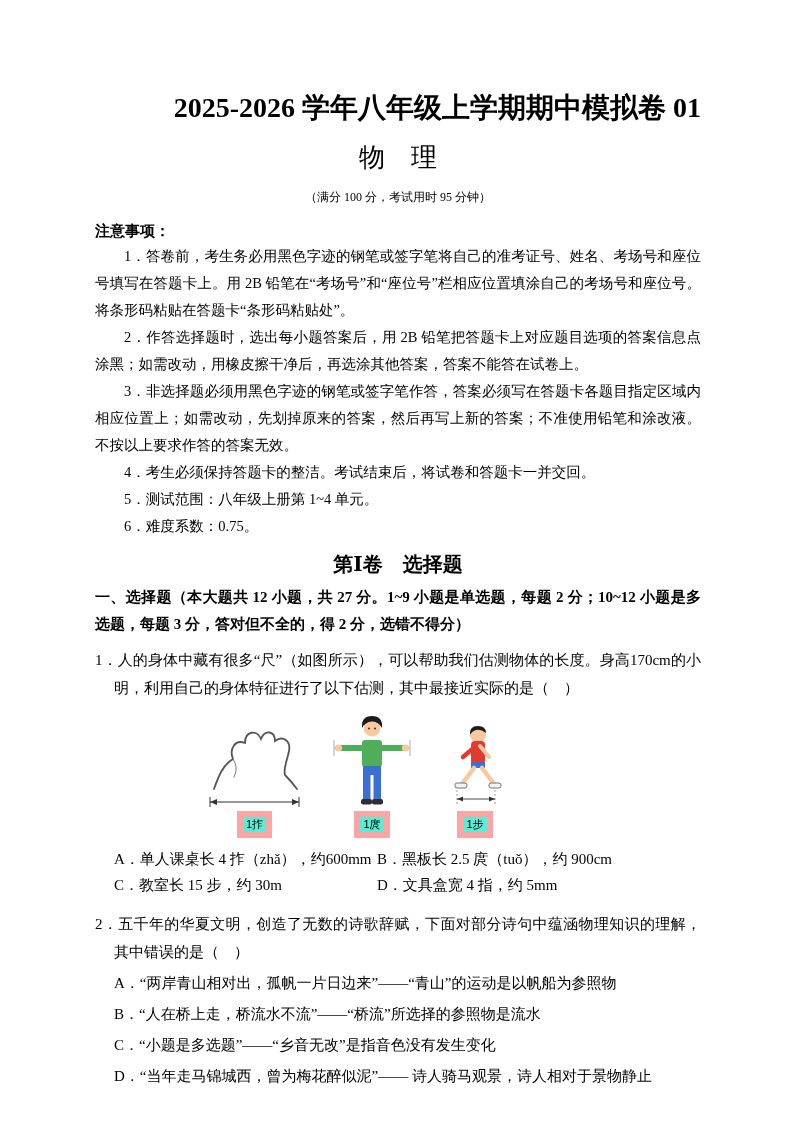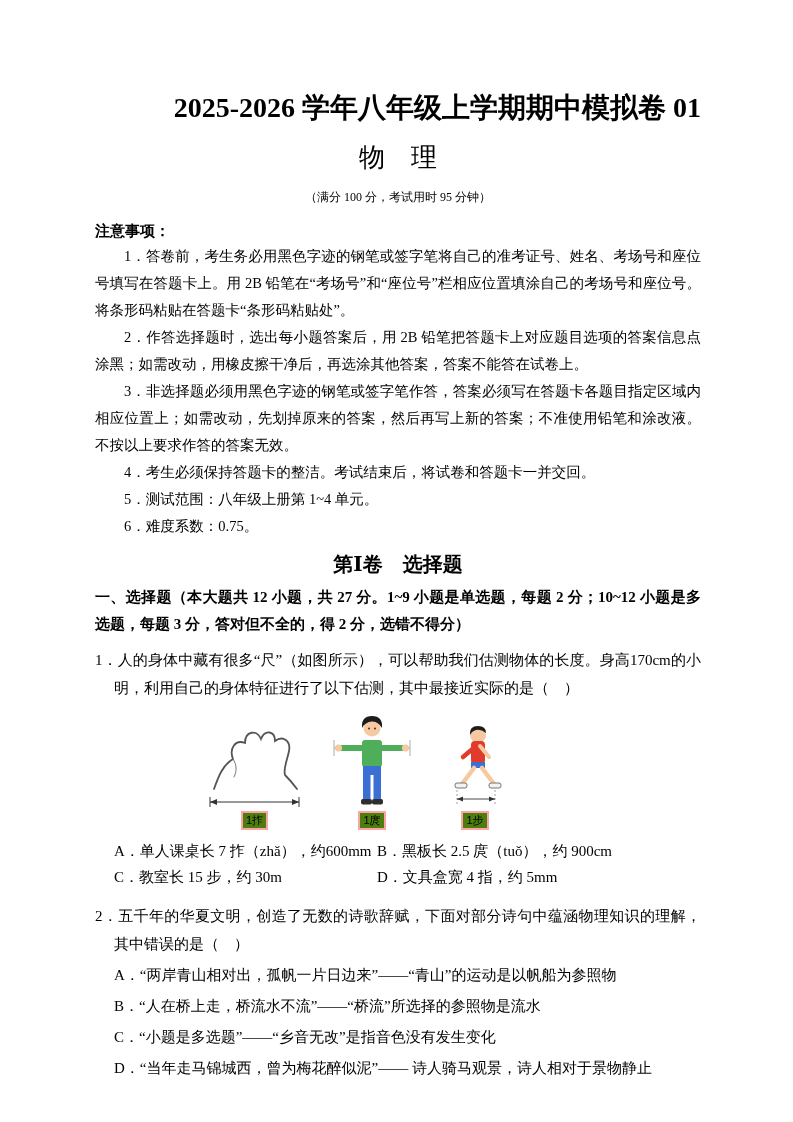--- a/index.html
+++ b/index.html
@@ -19,22 +19,22 @@
   .notice { font-size: 14.5px; line-height: 27px; text-indent: 2em; text-align: justify; }
 
   .section-title { font-size: 20px; font-weight: bold; text-align: center; margin-top: 9px; line-height: 30px; }
   .part-intro { font-size: 15px; font-weight: bold; line-height: 27px; margin-top: 5px; text-align: justify; }
 
   .question { font-size: 15px; line-height: 28px; margin-top: 8px; padding-left: 19px; text-indent: -19px; text-align: justify; }
 
   .figure-row { display: flex; align-items: flex-end; gap: 30px; margin: 10px 0 8px 112px; }
   .fig { display: flex; flex-direction: column; align-items: center; }
   .fig-label {
-    font-size: 11px; line-height: 15px; border: 2px solid #fca5a5;
-    padding: 0 3px; margin-top: 3px; background: #4d7c0f;
+    font-size: 11px; line-height: 15px; border: 6px solid #fca5a5;
+    padding: 0 3px; margin-top: 3px; background: #5eead4;
     font-family: "Liberation Sans", sans-serif;
   }
   .fig-label-plain { font-size: 11px; line-height: 14px; font-family: "Liberation Sans", sans-serif; }
   .measure { margin-top: 3px; }
   .tick-marker { margin: 1px 0 2px 0; }
 
   .options-2col {
     display: grid; grid-template-columns: 263px 1fr;
     font-size: 15px; line-height: 26px; padding-left: 19px; margin-top: 4px;
   }
@@ -120,21 +120,21 @@
         <polygon points="15,75 21,72.5 21,77.5" fill="#333"></polygon>
         <polygon points="53,75 47,72.5 47,77.5" fill="#333"></polygon>
       </svg>
       <span class="fig-label">1步</span>
     </div>
 
 
   </div>
 
   <div class="options-2col">
-    <span>A．单人课桌长 7 拃（zhǎ），约600mm</span>
+    <span>A．单人课桌长 4 拃（zhǎ），约600mm</span>
     <span>B．黑板长 2.5 庹（tuǒ），约 900cm</span>
     <span>C．教室长 15 步，约 30m</span>
     <span>D．文具盒宽 4 指，约 5mm</span>
   </div>
 
   <p class="question q2">2．五千年的华夏文明，创造了无数的诗歌辞赋，下面对部分诗句中蕴涵物理知识的理解，其中错误的是（　）</p>
   <p class="option-line">A．“两岸青山相对出，孤帆一片日边来”——“青山”的运动是以帆船为参照物</p>
   <p class="option-line">B．“人在桥上走，桥流水不流”——“桥流”所选择的参照物是流水</p>
   <p class="option-line">C．“小题是多选题”——“乡音无改”是指音色没有发生变化</p>
   <p class="option-line">D．“当年走马锦城西，曾为梅花醉似泥”—— 诗人骑马观景，诗人相对于景物静止</p>

